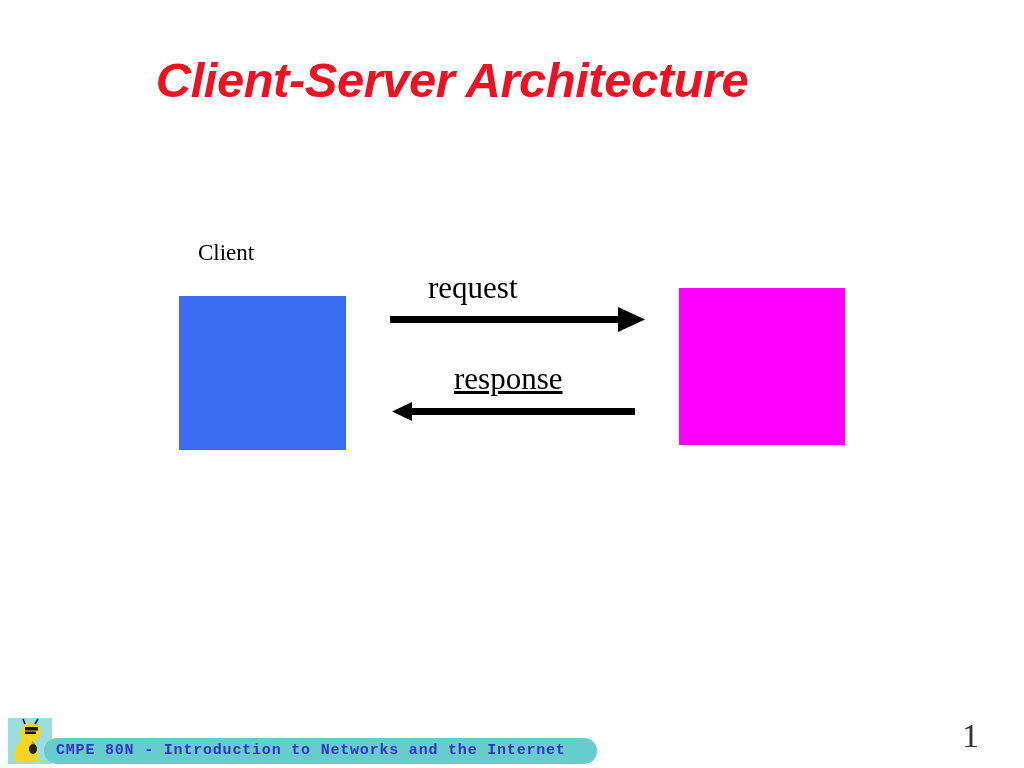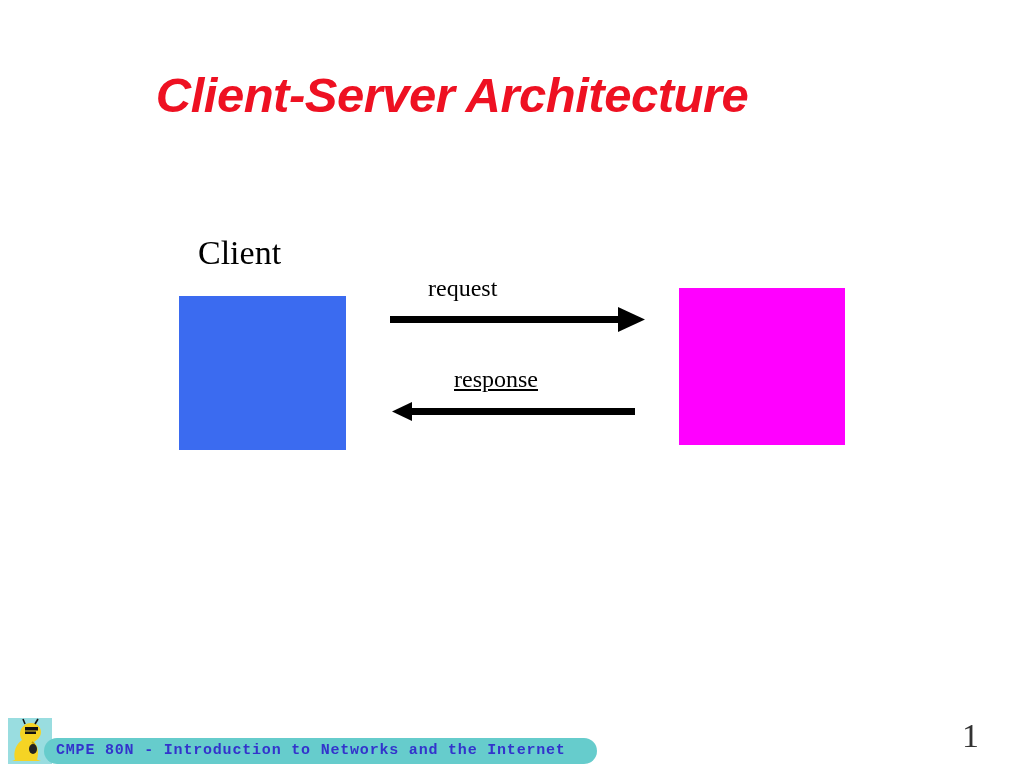--- a/index.html
+++ b/index.html
@@ -32,28 +32,27 @@
     width: 904px;
     text-align: center;
     font-family: "Liberation Sans", sans-serif;
     font-weight: bold;
     font-style: italic;
     font-size: 49px;
     line-height: 56px;
     letter-spacing: -0.5px;
     color: #ee1122;
     white-space: nowrap;
-    margin-top: 15px;
   }
 
   
   .node-label {
     position: absolute;
     font-family: "Liberation Serif", serif;
-    font-size: 34px;
+    font-size: 23px;
     line-height: 38px;
     color: #000000;
     white-space: nowrap;
   }
   #client-label { left: 198px; top: 234px; }
   #server-label { left: 690px; top: 240px; }
 
   
   .node-box {
     position: absolute;
@@ -77,21 +76,21 @@
   #arrows {
     position: absolute;
     left: 380px;
     top: 262px;
     width: 280px;
     height: 170px;
   }
   .arrow-label {
     position: absolute;
     font-family: "Liberation Serif", serif;
-    font-size: 24px;
+    font-size: 31px;
     line-height: 36px;
     color: #000000;
     white-space: nowrap;
   }
   #request-label { left: 48px; top: 8px; }
   #response-label { left: 74px; top: 99px; text-decoration: underline; }
 
   .arrow-svg {
     position: absolute;
     left: 0;

